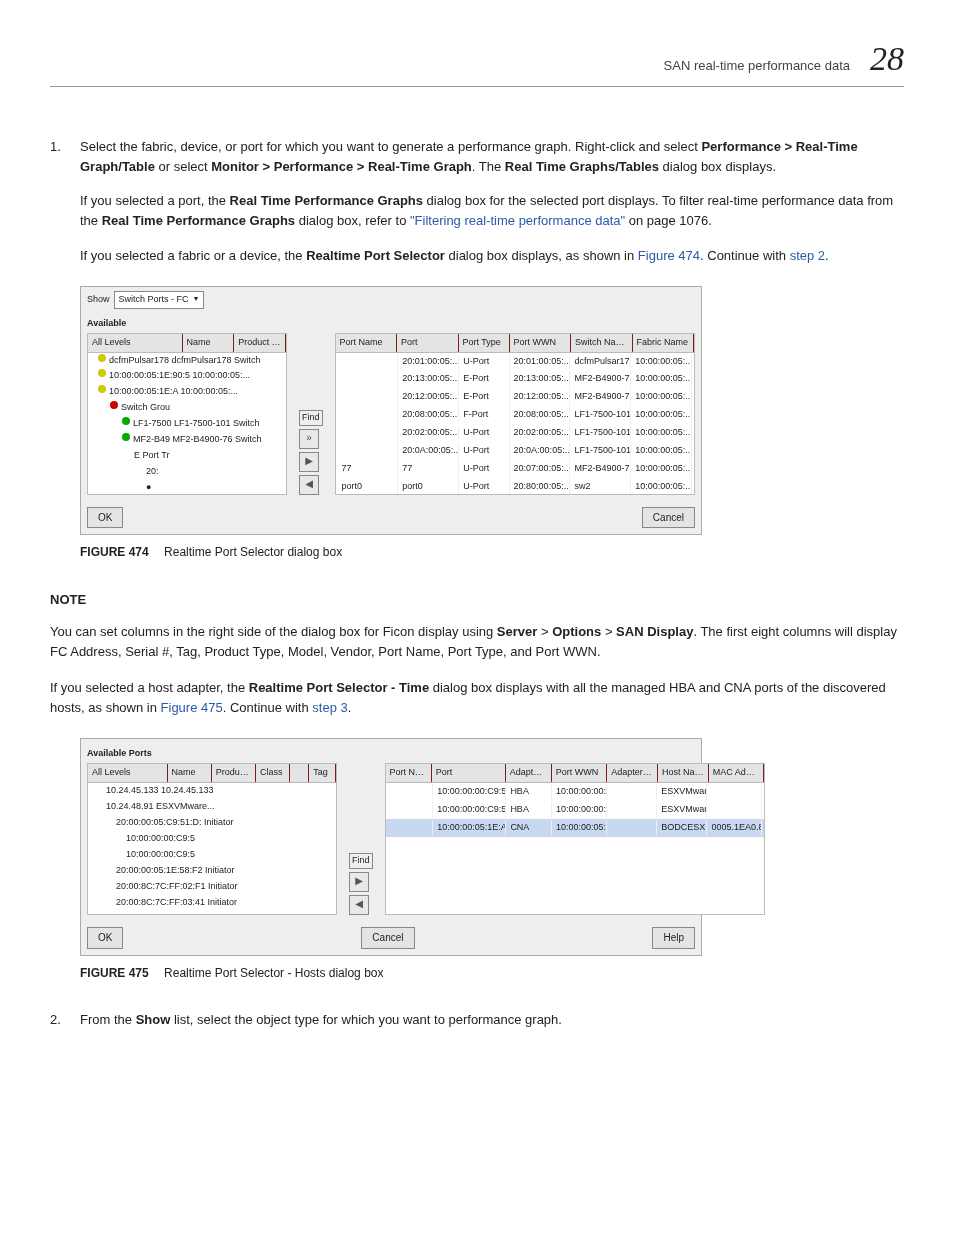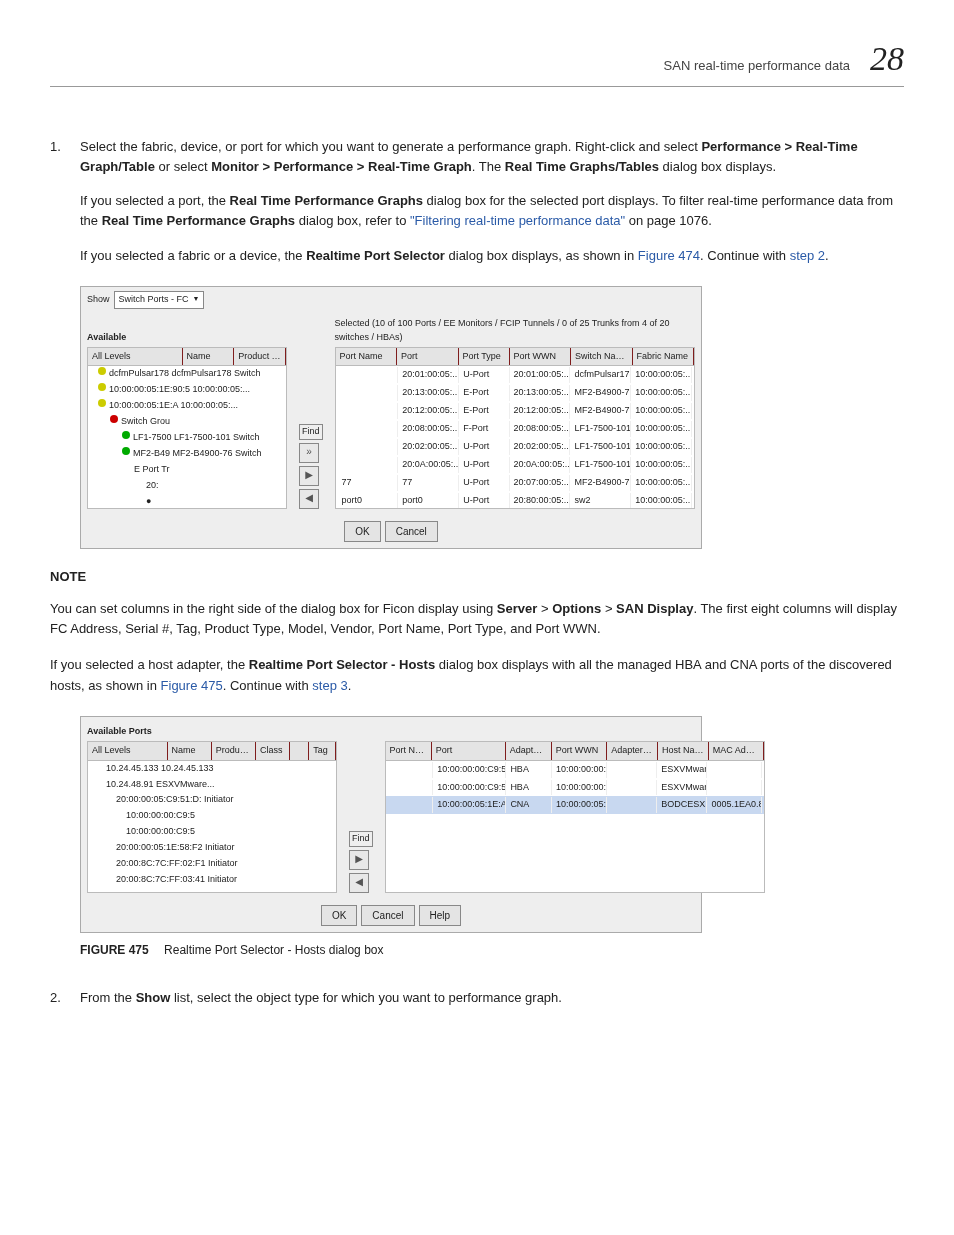--- a/index.html
+++ b/index.html
@@ -146,21 +146,21 @@
     height: 18px;
     background: #e8e8e8;
     border: 1px solid #888;
     font-size: 10px;
     text-align: center;
     line-height: 16px;
     color: #555;
   }
   .dlg-footer {
     display: flex;
-    justify-content: center;
+    justify-content: space-between;
     gap: 4px;
     padding: 6px;
   }
   .dlg-btn {
     border: 1px solid #888;
     background: #e4e4e4;
     font-size: 10px;
     padding: 2px 10px;
   }
   .panel-title {
@@ -277,21 +277,20 @@
 
           </div>
         </div>
         <div class="mid-btns">
           <div class="find-btn">Find</div>
           <div class="arrow-btn">»</div>
           <div class="arrow-btn">▶</div>
           <div class="arrow-btn">◀</div>
         </div>
         <div style="flex:1;">
-          <div class="sel-caption">Selected (10 of 100  Ports / EE Monitors / FCIP Tunnels / 0 of 25 Trunks  from 4 of 20 switches / HBAs)</div>
           <div class="panel" style="height:160px;">
             <div class="panel-header">
               <span style="flex:1">Port Name</span>
               <span style="flex:1">Port</span>
               <span style="flex:0.8">Port Type</span>
               <span style="flex:1">Port WWN</span>
               <span style="flex:1">Switch Name</span>
               <span style="flex:1">Fabric Name</span>
             </div>
             <div id="fig474-grid">
@@ -362,28 +361,32 @@
               </div>
           </div>
         </div>
       </div>
       <div class="dlg-footer">
         <div class="dlg-btn">OK</div>
         <div class="dlg-btn">Cancel</div>
       </div>
     </div>
   </div>
+  <div class="fig-caption">
+    <span class="fig-label">FIGURE 474</span>
+    <span>Realtime Port Selector dialog box</span>
+  </div>
 
   <div class="note-label">NOTE</div>
   <p class="note-para">
     <span>You can set columns in the right side of the dialog box for Ficon display using </span><span class="b">Server</span><span> &gt; </span><span class="b">Options</span><span> &gt; </span><span class="b">SAN Display</span><span>. The first eight columns will display FC Address, Serial #, Tag, Product Type, Model, Vendor, Port Name, Port Type, and Port WWN.</span>
   </p>
 
   <p class="note-para">
-    <span>If you selected a host adapter, the </span><span class="b">Realtime Port Selector - Hosts</span><span> dialog box displays with all the managed HBA and CNA ports of the discovered hosts, as shown in </span><span class="link">Figure 475</span><span>. Continue with </span><span class="link">step 3</span><span>.</span>
+    <span>If you selected a host adapter, the </span><span class="b">Realtime Port Selector - Time</span><span> dialog box displays with all the managed HBA and CNA ports of the discovered hosts, as shown in </span><span class="link">Figure 475</span><span>. Continue with </span><span class="link">step 3</span><span>.</span>
   </p>
 
   <div class="figure-img">
     <div class="dlg" style="width:620px;">
       <div class="dlg-body" style="padding-top:6px;">
         <div style="flex:0 0 250px;">
           <div class="panel-title">Available Ports</div>
           <div class="panel" style="height:150px;">
             <div class="panel-header">
               <span style="flex:2">All Levels</span>

